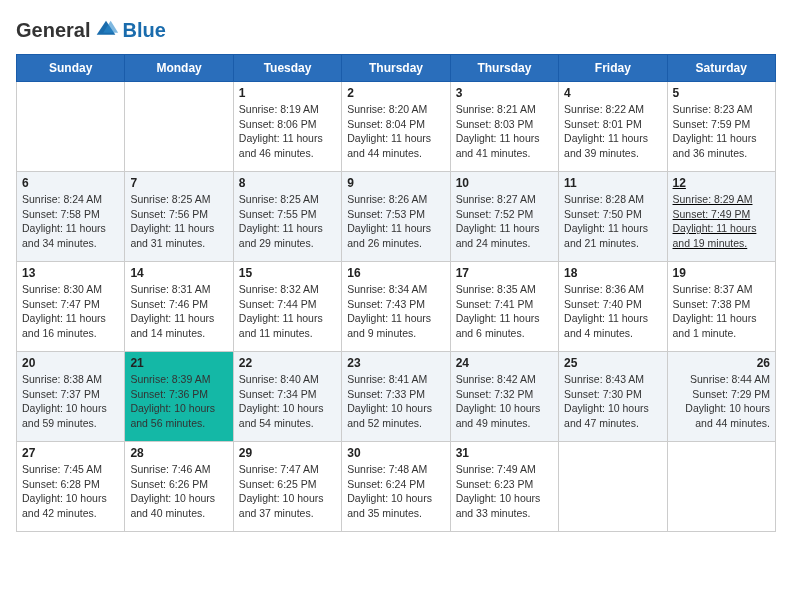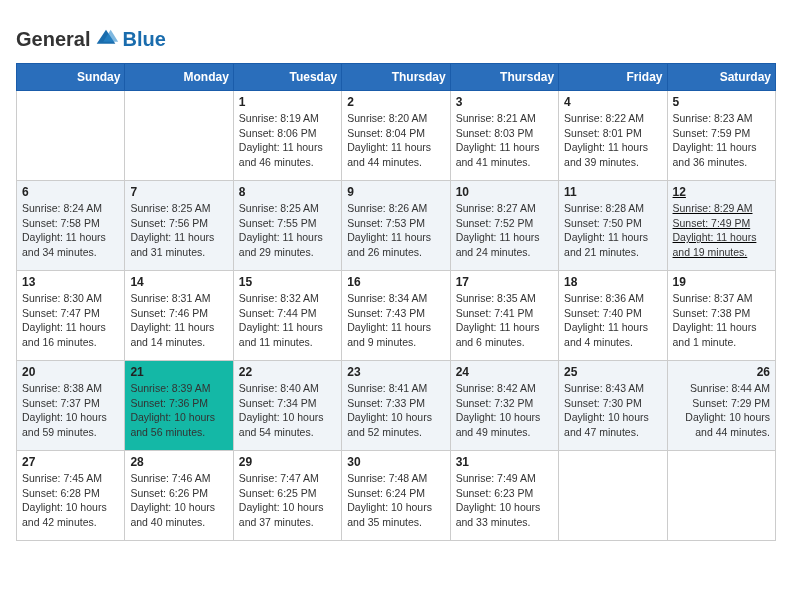--- a/index.html
+++ b/index.html
@@ -19,21 +19,20 @@
     .logo {
       display: flex;
       flex-direction: column;
       align-items: flex-start;
     }
     .logo-text {
       display: flex;
       align-items: center;
       font-size: 20px;
       font-weight: bold;
-      margin-top: 9px;
     }
     .logo-general {
       color: #333;
     }
     .logo-blue {
       color: #1a6cad;
     }
     .logo-icon {
       width: 28px;
       height: 28px;
@@ -54,21 +53,21 @@
     }
     .calendar {
       width: 100%;
       border-collapse: collapse;
       font-size: 11px;
     }
     .calendar th {
       background-color: #2a6ebb;
       color: #fff;
       padding: 6px 4px;
-      text-align: right;
+      text-align: center;
       font-size: 12px;
       font-weight: bold;
       border: 1px solid #1a5caa;
     }
     .calendar td {
       border: 1px solid #ccc;
       vertical-align: top;
       padding: 4px 5px;
       width: 108px;
       min-height: 80px;

